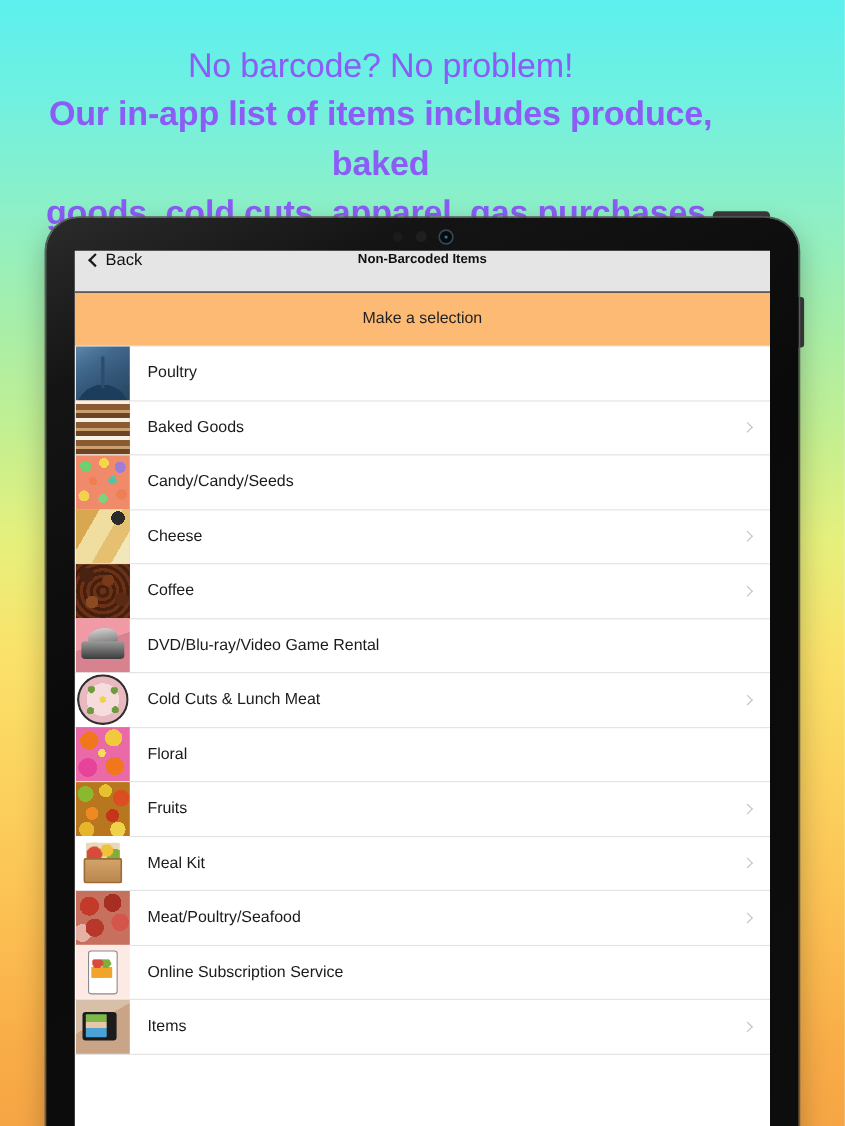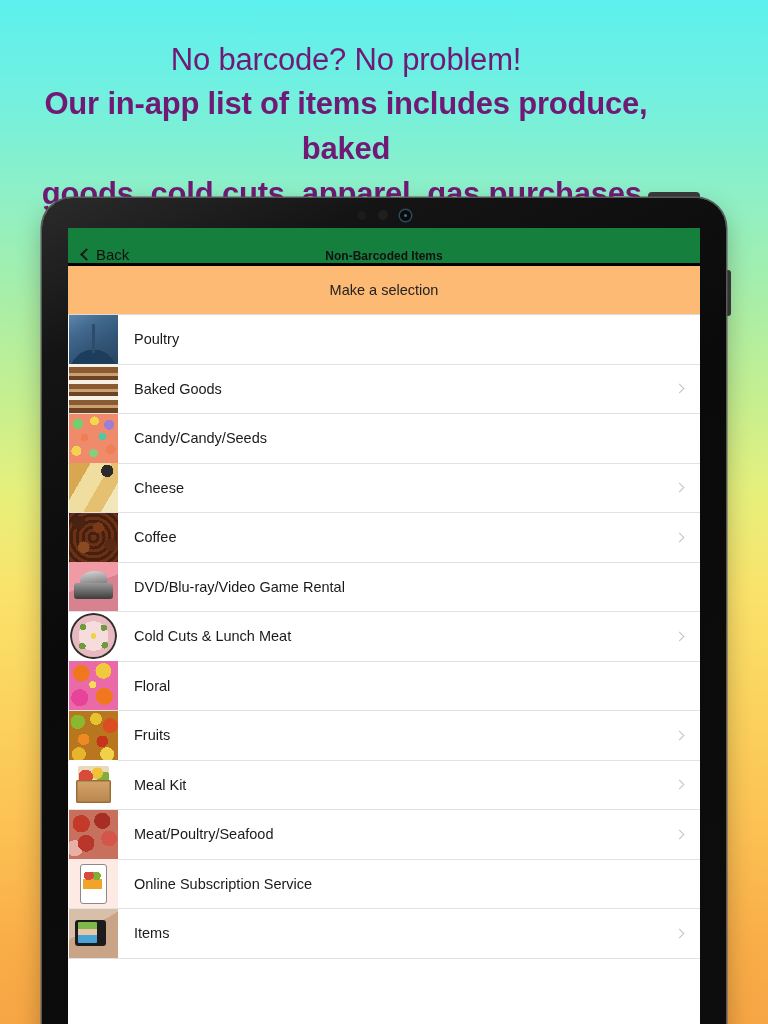--- a/index.html
+++ b/index.html
@@ -17,21 +17,21 @@
       #fbd45f 68%,
       #fcc254 80%,
       #f9ae48 92%,
       #f6a544 100%);
     position:relative;
   }
 
   
   #headline {
     position:absolute; left:0; top:38px; width:692px;
-    text-align:center; color:#701a75; padding:0 18px;
+    text-align:center; color:#8b5cf6; padding:0 18px;
   }
   #headline .l1 { font-size:31px; line-height:43px; letter-spacing:-0.2px; }
   #headline .l2 { font-size:31px; line-height:45px; letter-spacing:-0.2px;font-weight:bold; }
 
   
   #tablet {
     position:absolute; left:42px; top:198px; width:684px; height:840px;
     background:linear-gradient(155deg,#2b2b2b 0%,#141414 14%,#0a0a0a 40%,#0d0d0d 100%);
     border-radius:30px 30px 0 0;
     box-shadow:0 0 0 1.5px #5a5a5a, 0 10px 26px rgba(0,0,0,0.28);
@@ -86,22 +86,22 @@
   .wifi-icon .b { width:8px;  height:8px;  top:2.5px; transform:translateX(-50%) rotate(-45deg); }
   .wifi-icon .c { width:3px;  height:3px;  top:5.5px; background:#000; border:none; }
   .batt-pct { font-size:11.5px; font-weight:bold; }
   .batt { width:22px; height:11px; border:1.3px solid #000; border-radius:2.5px; position:relative; }
   .batt::after { content:""; position:absolute; right:-3.4px; top:3px; width:2px; height:5px;
      background:#000; border-radius:0 1px 1px 0; }
   .batt i { display:block; height:100%; background:#000; border-radius:1px; }
 
   
   #navbar {
-    height:38px; background:#15803d; display:flex; align-items:flex-end; position:relative;
-    border-bottom:3px solid #000000;
+    height:38px; background:#e5e5e5; display:flex; align-items:flex-start; position:relative;
+    border-bottom:1px solid #000000;
   }
   #back-btn {
     display:flex; align-items:center; gap:5px; padding-left:14px; cursor:pointer;
   }
   .chev-left {
     width:9px; height:9px; border-left:2.4px solid #1a1a1a; border-bottom:2.4px solid #1a1a1a;
     transform:rotate(45deg);
   }
   #back-label { font-size:15px; color:#111; }
   #nav-title {

